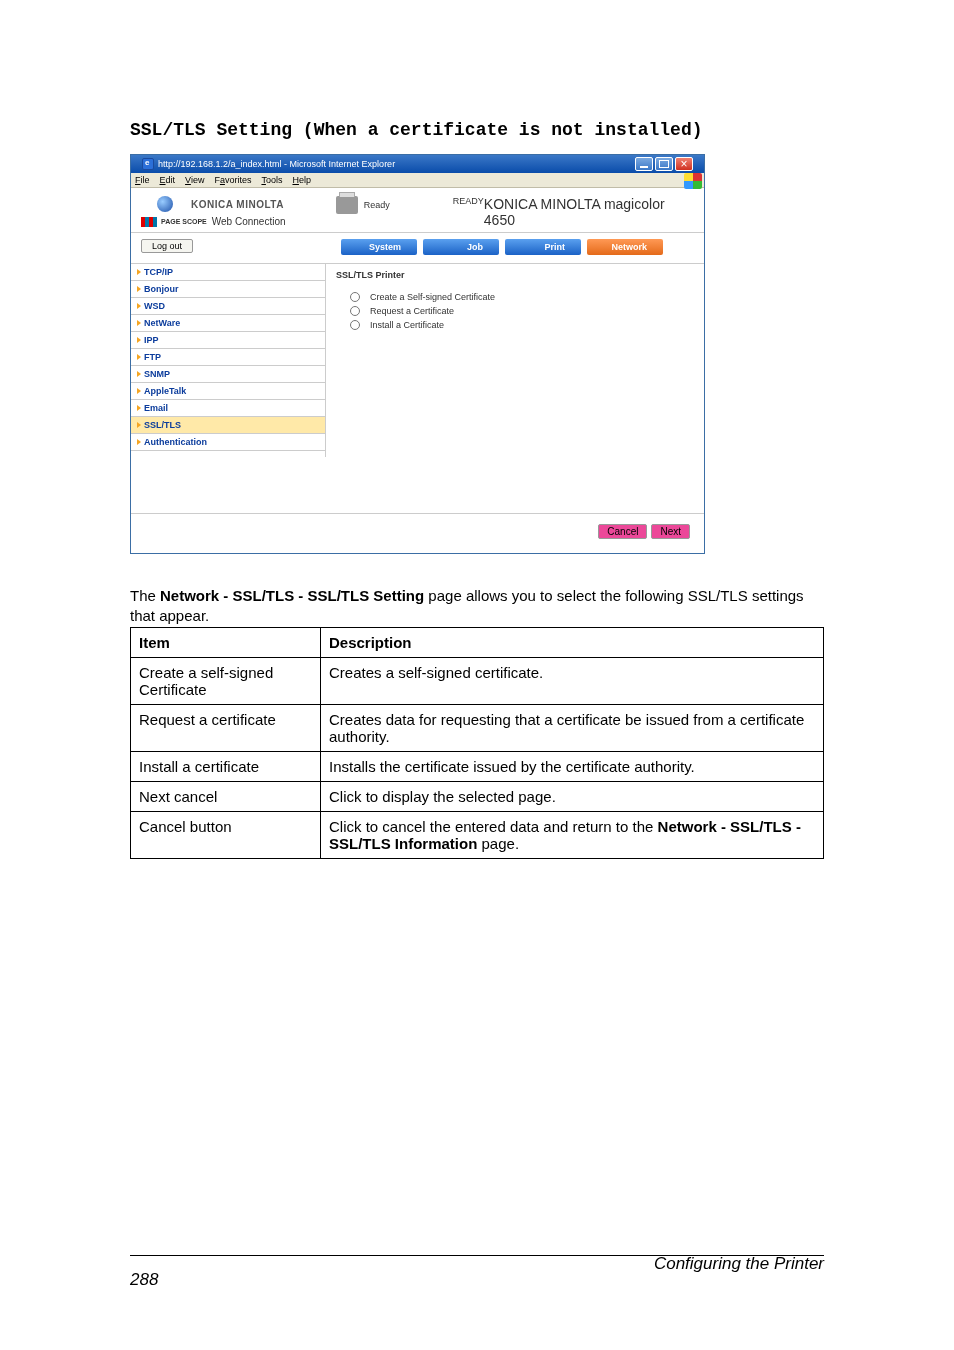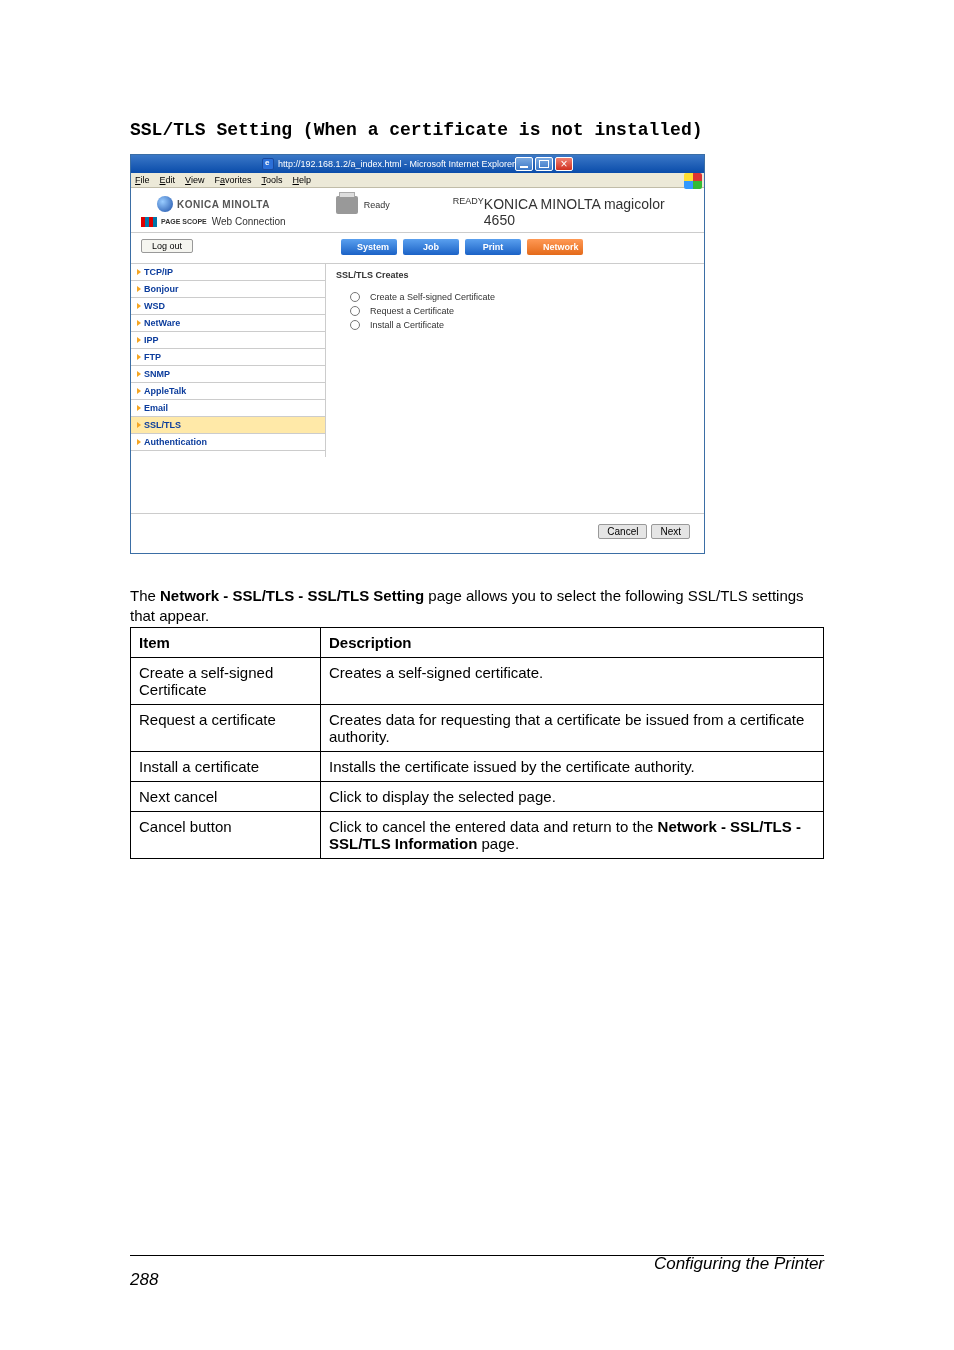--- a/index.html
+++ b/index.html
@@ -29,22 +29,22 @@
     border: 1px solid #3b6ea5;
     position: relative;
     font-size: 9px;
     background: #fff;
   }
   .ie-titlebar {
     background: linear-gradient(#3b78c7, #0a4caa);
     height: 18px;
     display: flex;
     align-items: center;
-    justify-content: center;
-    padding: 0 3px;
+    justify-content: space-between;
+    padding: 0 11px;
     color: #fff;
   }
   .ie-title {
     display: flex;
     align-items: center;
     gap: 4px;
     font-size: 9px;
     white-space: nowrap;
   }
   .ie-title-icon {
@@ -94,21 +94,21 @@
   }
   .menu-u { text-decoration: underline; }
 
   .app-header {
     display: flex;
     padding: 8px 10px 4px 10px;
     color: #333;
     border-bottom: 1px solid #ccc;
   }
   .app-header-left { width: 200px; }
-  .km-line { display: flex; align-items: center; gap: 4px; padding-left: 16px; }
+  .km-line { display: flex; align-items: center; gap: 18px; padding-left: 16px; }
   .km-circle {
     width: 16px; height: 16px;
     border-radius: 50%;
     background: radial-gradient(circle at 35% 35%, #9cf, #1b4fa8);
   }
   .km-text { font-size: 10px; font-weight: bold; color: #555; letter-spacing: 0.5px; }
   .psc-line { display: flex; align-items: center; gap: 4px; margin-top: 4px; }
   .psc-icon {
     width: 16px; height: 10px;
     background: linear-gradient(90deg, #d00 25%, #07a 25% 50%, #d00 50% 75%, #07a 75%);
@@ -136,22 +136,22 @@
     font-size: 9px;
     border-radius: 2px;
   }
   .tabs { display: flex; gap: 6px; }
   .tab {
     background: linear-gradient(#5aa0ef, #1b62c6);
     color: #fff;
     font-size: 9px;
     font-weight: bold;
     padding: 3px 16px;
-    width: 56px;
-    text-align: center;
+    width: 76px;
+    text-align: right;
     border-radius: 2px;
   }
   .tab.active {
     background: linear-gradient(#ff9955, #e46a1a);
   }
 
   .app-body {
     display: flex;
     border-top: 1px solid #ccc;
   }
@@ -184,21 +184,21 @@
     flex: 1;
     padding: 6px 10px 10px 10px;
   }
   .content-title { font-size: 9px; font-weight: bold; color: #333; margin-bottom: 12px; }
   .radio-row { display: flex; align-items: center; gap: 10px; font-size: 9px; color: #333; margin: 4px 0 4px 14px; }
   .radio-row input { width: 10px; height: 10px; }
 
   .footer-hr { border-top: 1px solid #ccc; margin-top: 56px; }
   .footer-btns { display: flex; justify-content: flex-end; gap: 4px; padding: 10px 14px 14px 0; }
   .footer-btn {
-    background: #e5e5e5;
+    background: #ec4899;
     border: 1px solid #999;
     padding: 1px 8px;
     font-size: 10px;
     border-radius: 2px;
   }
 
   
   .desc-text {
     font-size: 15px;
     margin-top: 32px;
@@ -346,21 +346,21 @@
         <div class="side-item selected">
             <span class="arrow"></span>
             <span>SSL/TLS</span>
           </div>
         <div class="side-item">
             <span class="arrow"></span>
             <span>Authentication</span>
           </div>
       </div>
       <div class="content">
-        <div class="content-title">SSL/TLS Creates</div>
+        <div class="content-title">SSL/TLS Printer</div>
         <label class="radio-row">
           <input type="radio" name="ssl" style="">
           <span>Create a Self-signed Certificate</span>
         </label>
         <label class="radio-row">
           <input type="radio" name="ssl" style="">
           <span>Request a Certificate</span>
         </label>
         <label class="radio-row">
           <input type="radio" name="ssl" style="">

